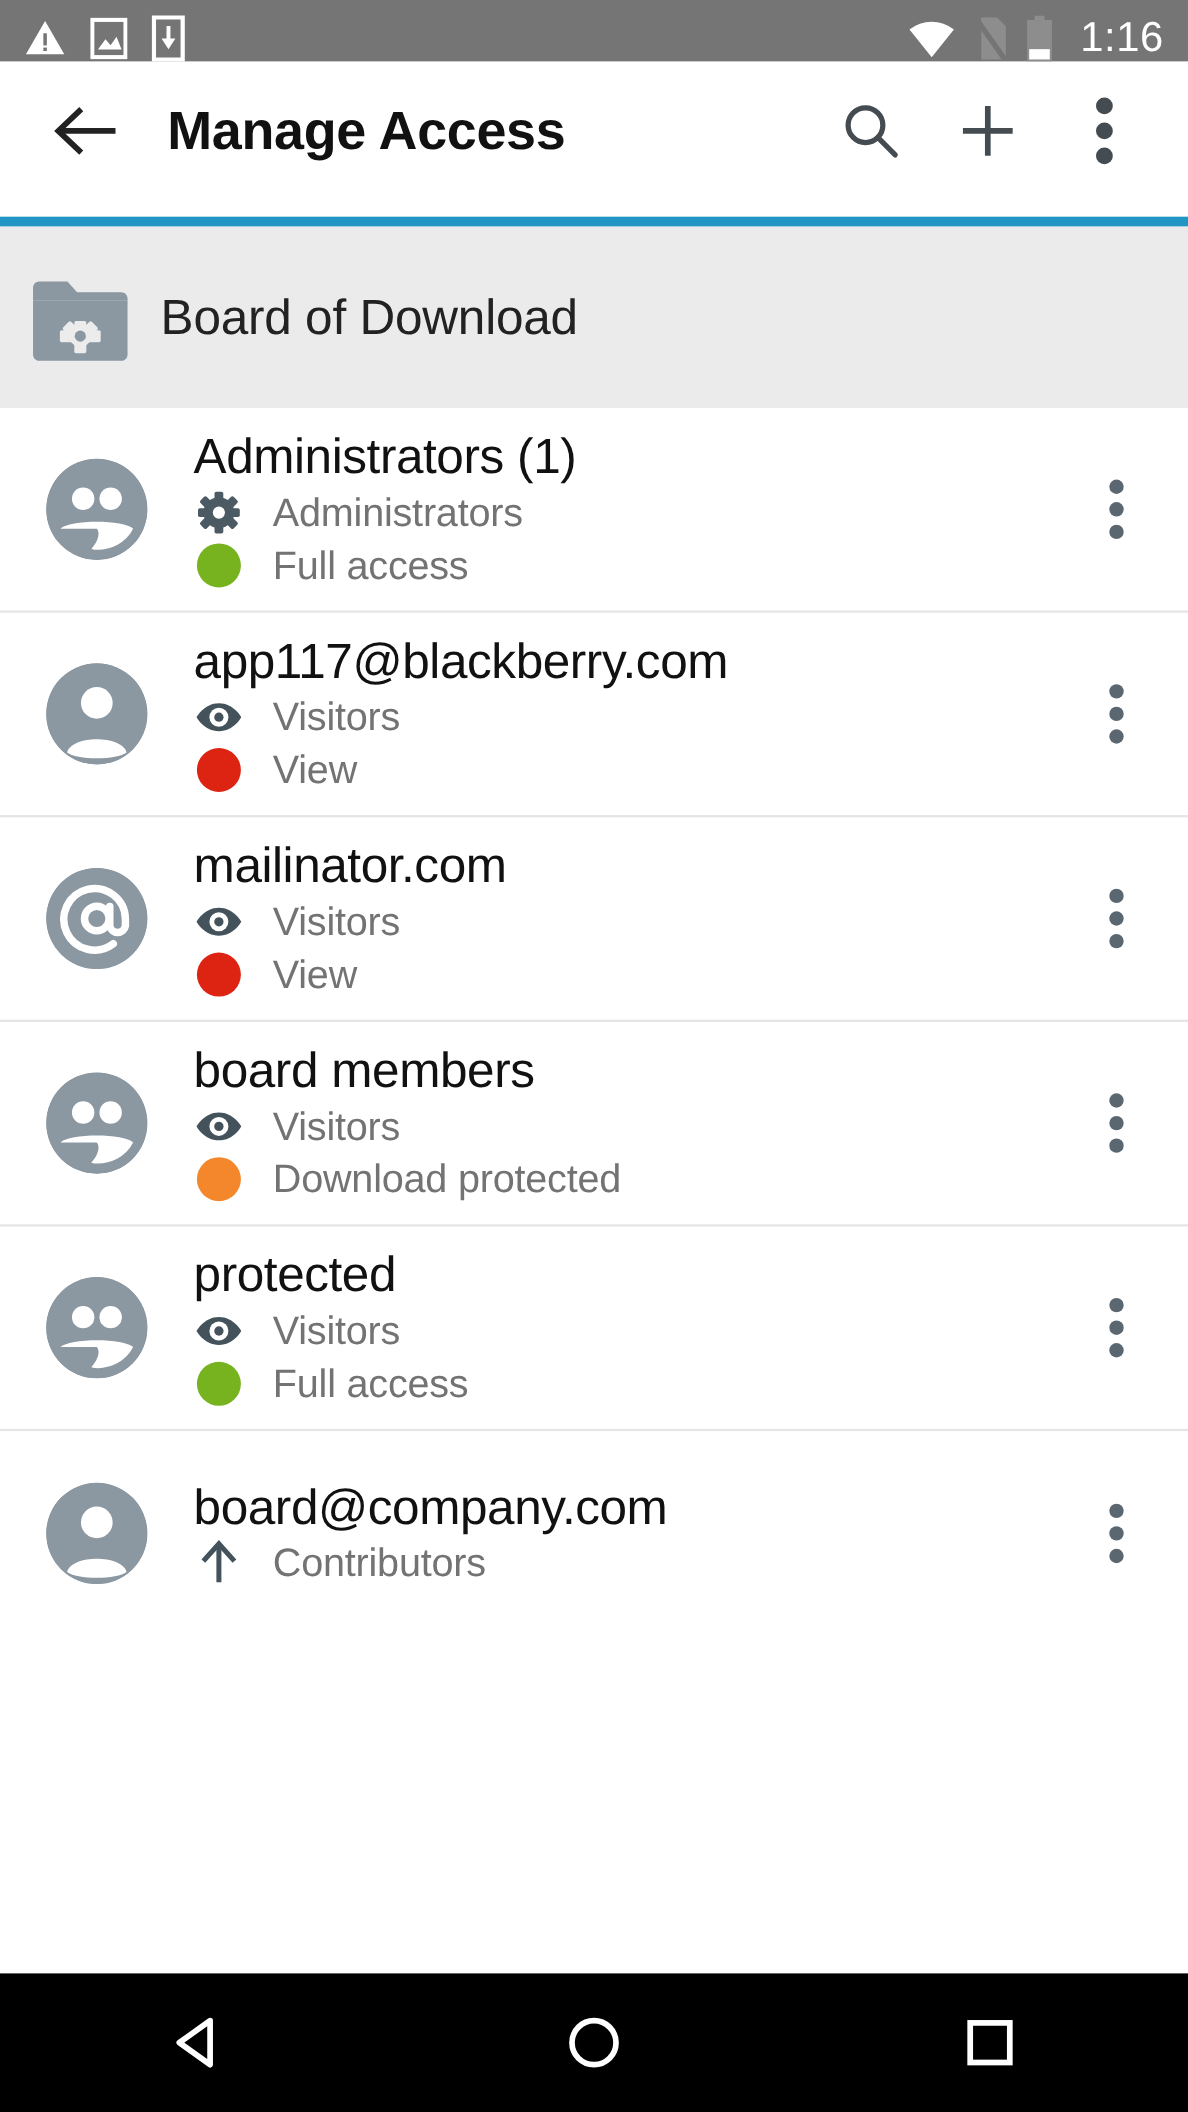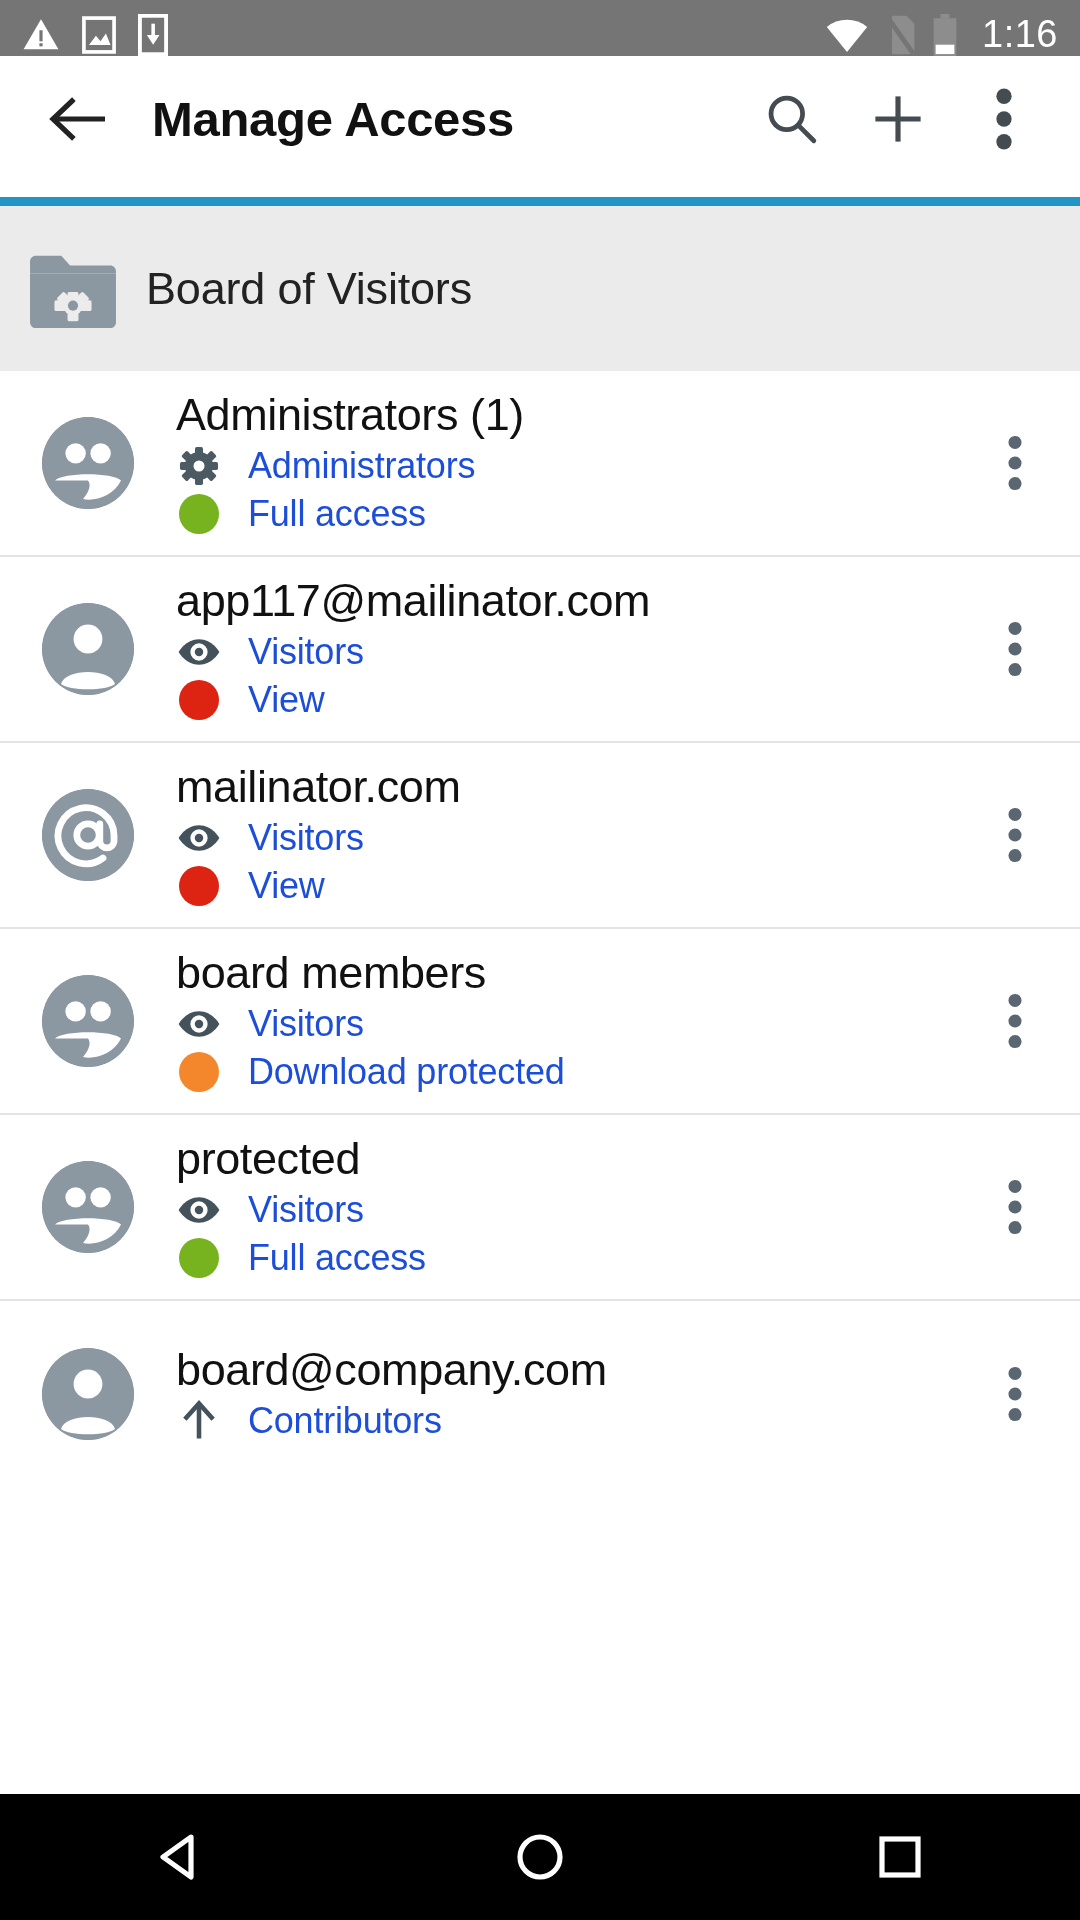--- a/index.html
+++ b/index.html
@@ -74,21 +74,21 @@
     font-size:45px; color:#111111; font-weight:400;
     white-space:nowrap; letter-spacing:-0.4px;
     line-height:1.06;
   }
   .row-meta{ display:flex; align-items:center; margin-top:6px; }
   .row-meta .meta-ico{
     width:46px; flex:0 0 46px; display:flex;
     align-items:center; justify-content:center;
   }
   .row-meta .meta-txt{
-    font-size:36px; color:#1d4ed8; margin-left:26px;
+    font-size:36px; color:#737373; margin-left:26px;
     white-space:nowrap; letter-spacing:-0.2px;
   }
   .dot{ width:40px; height:40px; border-radius:50%; display:block; }
   .row-overflow{
     width:70px; height:90px; flex:0 0 70px;
     display:flex; align-items:center; justify-content:center;
     margin-left:14px;
   }
 
   
@@ -187,21 +187,21 @@
       <circle cx="23" cy="29.5" r="5"></circle>
       <rect x="20.2" y="22.5" width="5.6" height="5" rx="0.8"></rect>
       <rect x="20.2" y="31.5" width="5.6" height="6" rx="0.8"></rect>
       <rect x="13.5" y="26.7" width="6.4" height="5.6" rx="0.8"></rect>
       <rect x="26.1" y="26.7" width="6.4" height="5.6" rx="0.8"></rect>
       <rect x="15.6" y="23.3" width="5.2" height="5.2" rx="0.8" transform="rotate(45 18.2 25.9)"></rect>
       <rect x="25.2" y="23.3" width="5.2" height="5.2" rx="0.8" transform="rotate(45 27.8 25.9)"></rect>
     </g>
     <circle cx="23" cy="29.5" r="2.6" fill="#8b97a1"></circle>
   </svg>
-  <div id="folder-name">Board of Visitors</div>
+  <div id="folder-name">Board of Download</div>
 </div>
 
 <div id="list-viewport">
 <div id="access-list">
 
   <div class="list-row">
     <div class="row-avatar">
       <svg width="92" height="92" viewBox="0 0 46 46">
         <circle cx="23" cy="23" r="23" fill="#8b97a1"></circle>
         <circle cx="16.8" cy="18.2" r="5.1" fill="#ffffff"></circle>
@@ -250,21 +250,21 @@
 
   <div class="list-row">
     <div class="row-avatar">
       <svg width="92" height="92" viewBox="0 0 46 46">
         <circle cx="23" cy="23" r="23" fill="#8b97a1"></circle>
         <circle cx="23" cy="18" r="7.2" fill="#ffffff"></circle>
         <path d="M9.5 40.5 C11.5 32.5 34.5 32.5 36.5 40.5 C32.5 44 13.5 44 9.5 40.5 Z" fill="#ffffff"></path>
       </svg>
     </div>
     <div class="row-body">
-      <div class="row-title">app117@mailinator.com</div>
+      <div class="row-title">app117@blackberry.com</div>
       <div class="row-meta">
         <span class="meta-ico">
           <svg width="44" height="30" viewBox="0 0 26 17">
             <path d="M13 1 C21 1 25 8.5 25 8.5 C25 8.5 21 16 13 16 C5 16 1 8.5 1 8.5 C1 8.5 5 1 13 1 Z" fill="#44525c"></path>
             <circle cx="13" cy="8.5" r="5.1" fill="#ffffff"></circle>
             <circle cx="13" cy="8.5" r="2.5" fill="#44525c"></circle>
           </svg>
         </span>
         <span class="meta-txt">Visitors</span>
       </div>

